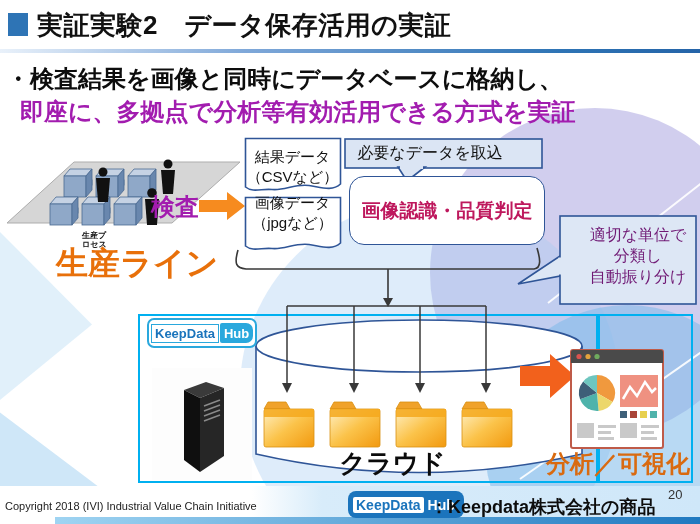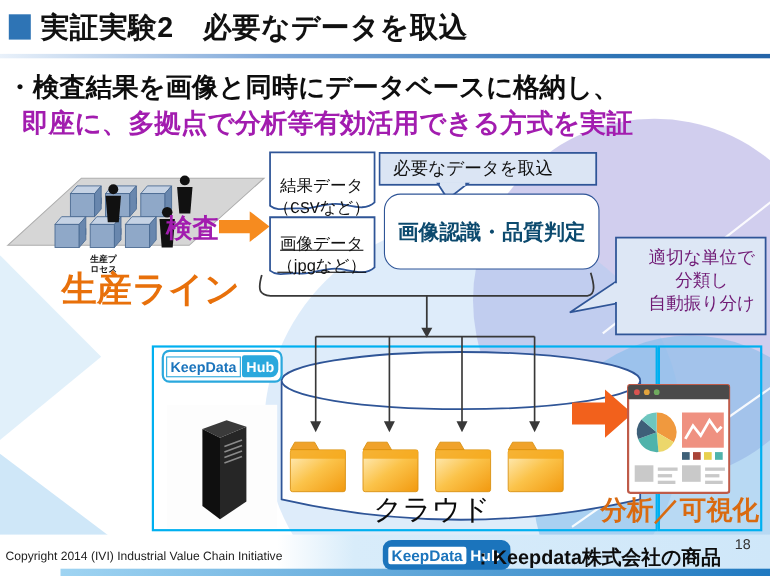--- a/index.html
+++ b/index.html
@@ -37,28 +37,28 @@
 
   
   .prod-svg { left:2px; top:150px; }
   .insp-label { left:151px; top:191px; font-size:24px; font-weight:bold; color:#a21caf; }
   .prodline-label { left:56px; top:242px; font-size:32px; font-weight:bold; color:#e8700a; }
 
   
   .doc1 { left:244px; top:137px; }
   .doc2 { left:244px; top:196px; }
   .doc-text { width:97px; text-align:center; font-size:15px; line-height:20px; color:#111; padding-top:5px; }
-  .doc1t { left:244px; top:156px;font-family:Liberation Mono, monospace; } .doc2t { left:244px; top:207px;text-decoration:underline; }
+  .doc1t { left:244px; top:142px; } .doc2t { left:244px; top:188px; }
 
   
   .callout-top-svg { left:344px; top:138px; }
   .callout-top-text { left:346px; top:143px; width:168px; text-align:center; font-size:16px; color:#111; }
   .recog-box { left:349px; top:176px; width:196px; height:69px; background:#fff; border:1.6px solid #2f5597;
                border-radius:15px; display:flex; align-items:center; justify-content:center; }
-  .recog-text { color:#0c4a6e; font-weight:bold; font-size:19px; }
+  .recog-text { color:#be185d; font-weight:bold; font-size:19px; }
   .callout-right-svg { left:510px; top:214px; }
   .callout-right-text { left:572px; top:224px; width:132px; text-align:center; font-size:16px; line-height:21px; color:#701a75; }
 
   
   .bracket-svg { left:230px; top:240px; z-index:4; }
   .rake-svg { left:275px; top:300px; z-index:5; }
 
   
   .cloud-box { left:138px; top:314px; width:460px; height:169px; border:2px solid #00b0f0; z-index:3; }
   .analysis-box { left:598px; top:314px; width:95px; height:169px; border:2px solid #00b0f0; z-index:3; }
@@ -66,21 +66,21 @@
              border:2px solid #2aa8dd; border-radius:7px; background:#fff; padding:2px; height:30px; }
   .kd-keep { border:1.5px solid #2aa8dd; color:#1a74bc; font-weight:bold; font-size:13px; padding:1px 3px; }
   .kd-hub  { background:#2aa8dd; color:#fff; font-weight:bold; font-size:13px; padding:2.5px 4px;
              border-radius:2px 7px 7px 2px; margin-left:1px; }
   .server-panel { left:152px; top:368px; width:100px; height:112px; background:#fdfdfd; z-index:3; }
   .server-svg { left:170px; top:376px; z-index:4; }
   .cyl-svg { left:253px; top:316px; z-index:3; }
   .folder { z-index:5; } 
   .f1 { left:262px; top:397px; } .f2 { left:328px; top:397px; }
   .f3 { left:394px; top:397px; } .f4 { left:460px; top:397px; }
-  .cloud-label { left:325px; top:446px; width:135px; text-align:center; font-size:26px; font-weight:normal; color:#0b0b0b; z-index:6; }
+  .cloud-label { left:325px; top:446px; width:135px; text-align:center; font-size:26px; font-weight:bold; color:#0b0b0b; z-index:6; }
   .flow-arrow-svg { left:520px; top:353px; z-index:6; }
   .browser-svg { left:570px; top:349px; z-index:6; }
   .analysis-label { left:540px; top:448px; width:156px; text-align:center; font-size:24px; font-weight:bold; color:#d96a10; z-index:6; }
 
   
   .copyright { left:5px; top:500px; font-size:11px; color:#222; z-index:7; }
   .kd-logo-footer { left:348px; top:491px; z-index:7; display:inline-flex; align-items:center;
              background:#1b74bc; border-radius:8px; padding:3px 5px; height:27px; }
   .kdf-keep { background:#fff; color:#1b74bc; font-weight:bold; font-size:14px; padding:0 3px; border-radius:2px; }
   .kdf-hub  { color:#fff; font-weight:bold; font-size:14px; padding:0 4px; }
@@ -104,21 +104,21 @@
 <div class="circle c-blue1"></div>
 <div class="circle c-blue2"></div>
 <div class="abs tri1"></div>
 <div class="abs tri2"></div>
 <div class="abs band"></div>
 <div class="wline wl1"></div>
 <div class="wline wl2"></div>
 <div class="abs bstripe"></div>
 
 <div class="abs title-bullet"></div>
-<div class="abs page-title">実証実験2　必要なデータを取込</div>
+<div class="abs page-title">実証実験2　データ保存活用の実証</div>
 <div class="abs title-rule"></div>
 
 <div class="abs body-l1">・検査結果を画像と同時にデータベースに格納し、</div>
 <div class="abs body-l2">即座に、多拠点で分析等有効活用できる方式を実証</div>
 
 <svg class="abs prod-svg" width="245" height="128" viewBox="0 0 245 128">
   <polygon points="5,73 72,12 238,12 170,73" fill="#d6d6d6" stroke="#adadad" stroke-width="1"></polygon>
 
   <g stroke="#4a6a92" stroke-width="0.8">
     <rect x="80" y="30" width="10" height="5" fill="#4a8fd0"></rect>
@@ -313,19 +313,19 @@
       <rect x="28" y="82" width="13" height="3"></rect>
       <rect x="28" y="88" width="16" height="3"></rect>
     <rect x="50" y="74" width="17" height="15"></rect>
       <rect x="71" y="76" width="18" height="3"></rect>
       <rect x="71" y="82" width="13" height="3"></rect>
       <rect x="71" y="88" width="16" height="3"></rect>
   </g>
 </svg>
 <div class="abs analysis-label">分析／可視化</div>
 
-<div class="abs copyright">Copyright 2014 (IVI) Industrial Value Chain Initiative</div>
+<div class="abs copyright">Copyright 2018 (IVI) Industrial Value Chain Initiative</div>
 <div class="abs kd-logo-footer">
   <span class="kdf-keep">KeepData</span>
   <span class="kdf-hub">Hub</span>
 </div>
 <div class="abs product-note">：Keepdata株式会社の商品</div>
-<div class="abs page-num">18</div>
+<div class="abs page-num">20</div>
 
 </body></html>

